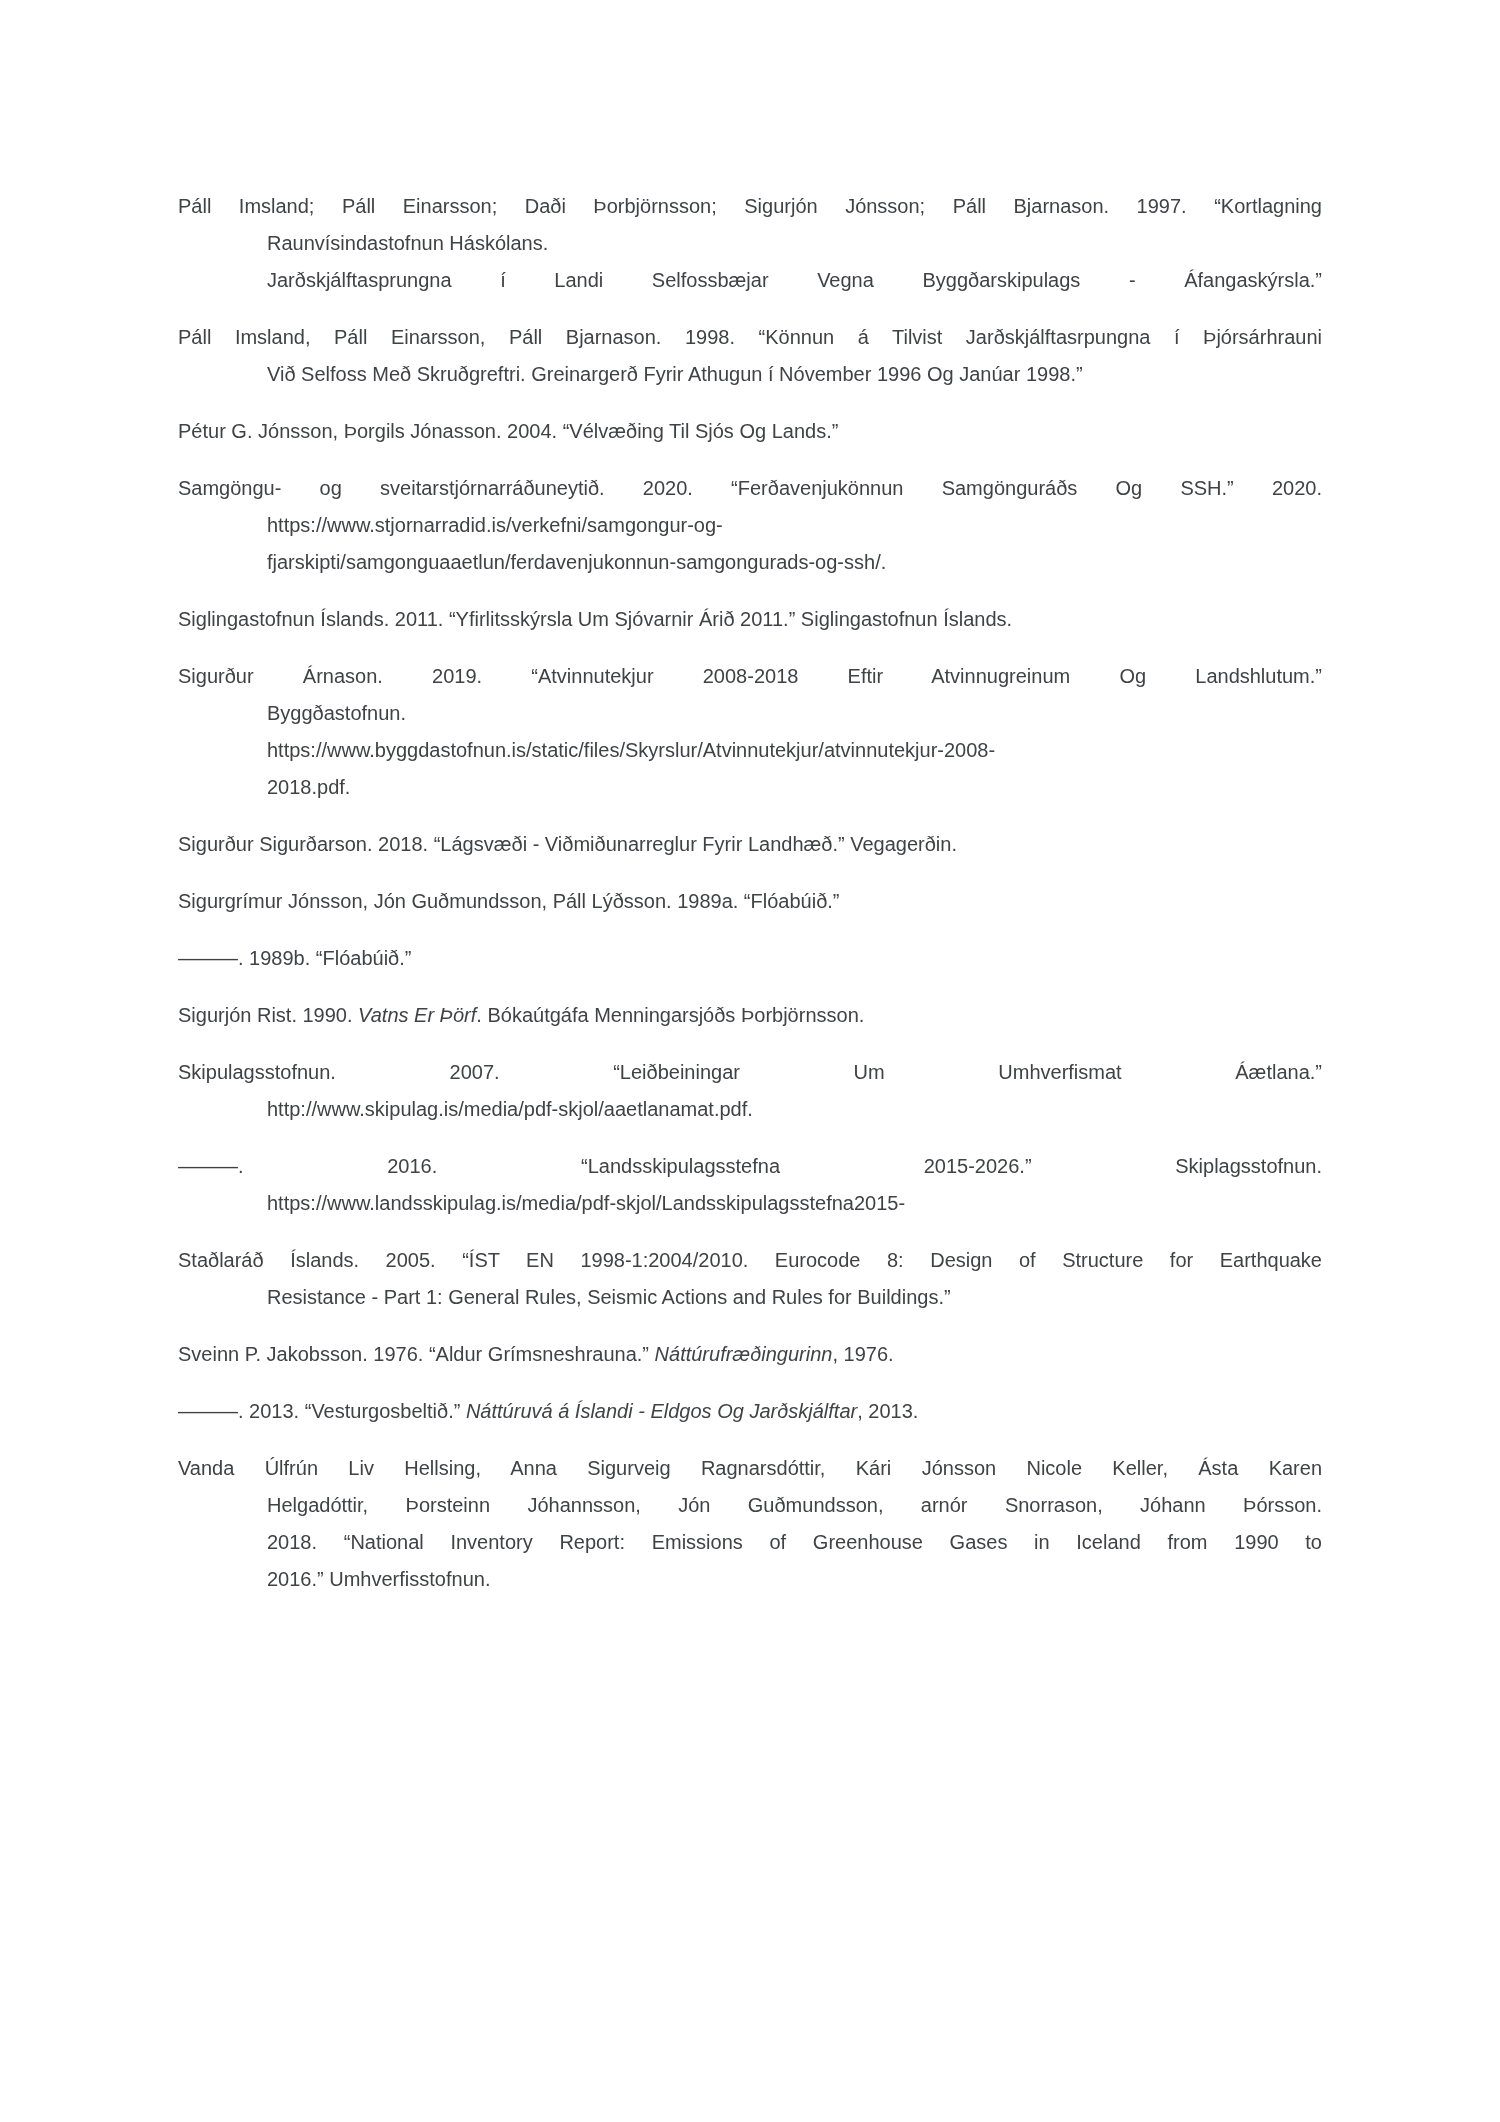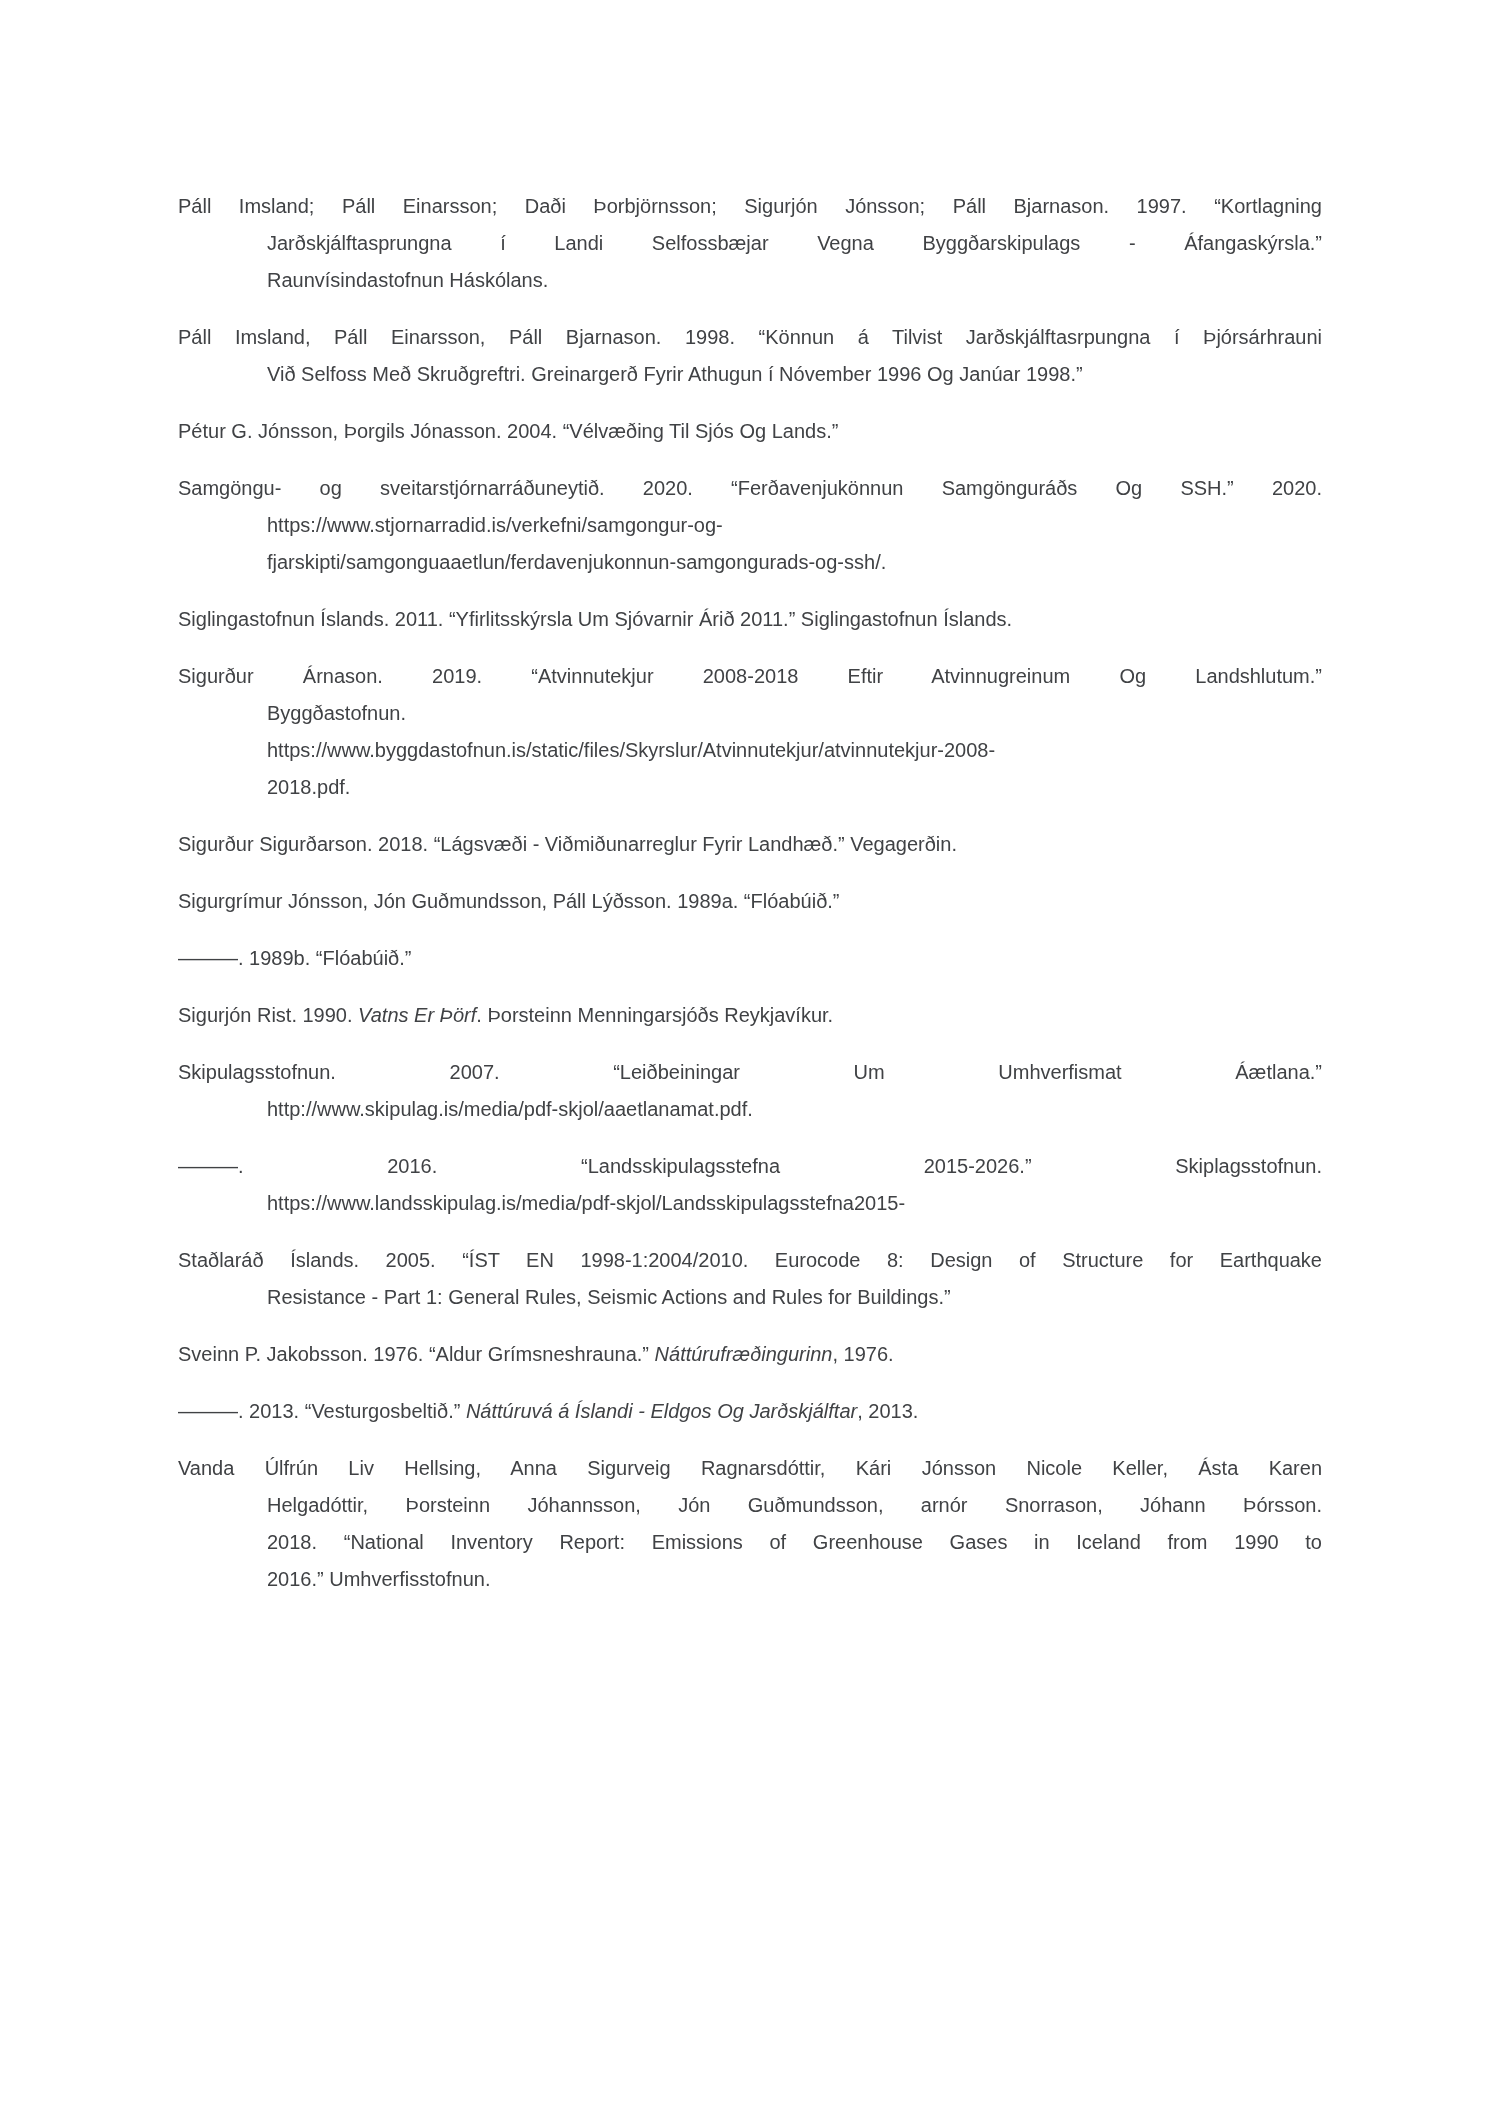--- a/index.html
+++ b/index.html
@@ -58,22 +58,22 @@
   }
 </style>
 </head>
 <body>
 
 <div class="page">
 
   <div class="content">
       <div class="ref">
         <div class="line"><span>Páll Imsland; Páll Einarsson; Daði Þorbjörnsson; Sigurjón Jónsson; Páll Bjarnason. 1997. “Kortlagning</span></div>
+        <div class="line cont last"><span>Raunvísindastofnun Háskólans.</span></div>
         <div class="line cont"><span>Jarðskjálftasprungna í Landi Selfossbæjar Vegna Byggðarskipulags - Áfangaskýrsla.”</span></div>
-        <div class="line cont last"><span>Raunvísindastofnun Háskólans.</span></div>
       </div>
       <div class="ref">
         <div class="line"><span>Páll Imsland, Páll Einarsson, Páll Bjarnason. 1998. “Könnun á Tilvist Jarðskjálftasrpungna í Þjórsárhrauni</span></div>
         <div class="line cont last"><span>Við Selfoss Með Skruðgreftri. Greinargerð Fyrir Athugun í Nóvember 1996 Og Janúar 1998.”</span></div>
       </div>
       <div class="ref">
         <div class="line last"><span>Pétur G. Jónsson, Þorgils Jónasson. 2004. “Vélvæðing Til Sjós Og Lands.”</span></div>
       </div>
       <div class="ref">
         <div class="line"><span>Samgöngu- og sveitarstjórnarráðuneytið. 2020. “Ferðavenjukönnun Samgönguráðs Og SSH.” 2020.</span></div>
@@ -92,21 +92,21 @@
       <div class="ref">
         <div class="line last"><span>Sigurður Sigurðarson. 2018. “Lágsvæði - Viðmiðunarreglur Fyrir Landhæð.” Vegagerðin.</span></div>
       </div>
       <div class="ref">
         <div class="line last"><span>Sigurgrímur Jónsson, Jón Guðmundsson, Páll Lýðsson. 1989a. “Flóabúið.”</span></div>
       </div>
       <div class="ref">
         <div class="line last"><span>———. 1989b. “Flóabúið.”</span></div>
       </div>
       <div class="ref">
-        <div class="line last"><span>Sigurjón Rist. 1990. </span><i>Vatns Er Þörf</i><span>. Þorsteinn Menningarsjóðs Reykjavíkur.</span></div>
+        <div class="line last"><span>Sigurjón Rist. 1990. </span><i>Vatns Er Þörf</i><span>. Bókaútgáfa Menningarsjóðs Þorbjörnsson.</span></div>
       </div>
       <div class="ref">
         <div class="line"><span>Skipulagsstofnun. 2007. “Leiðbeiningar Um Umhverfismat Áætlana.”</span></div>
         <div class="line cont last"><span>http://www.skipulag.is/media/pdf-skjol/aaetlanamat.pdf.</span></div>
       </div>
       <div class="ref">
         <div class="line"><span>———. 2016. “Landsskipulagsstefna 2015-2026.” Skiplagsstofnun.</span></div>
         <div class="line cont"><span>https://www.landsskipulag.is/media/pdf-skjol/Landsskipulagsstefna2015-</span></div>
       </div>
       <div class="ref">

